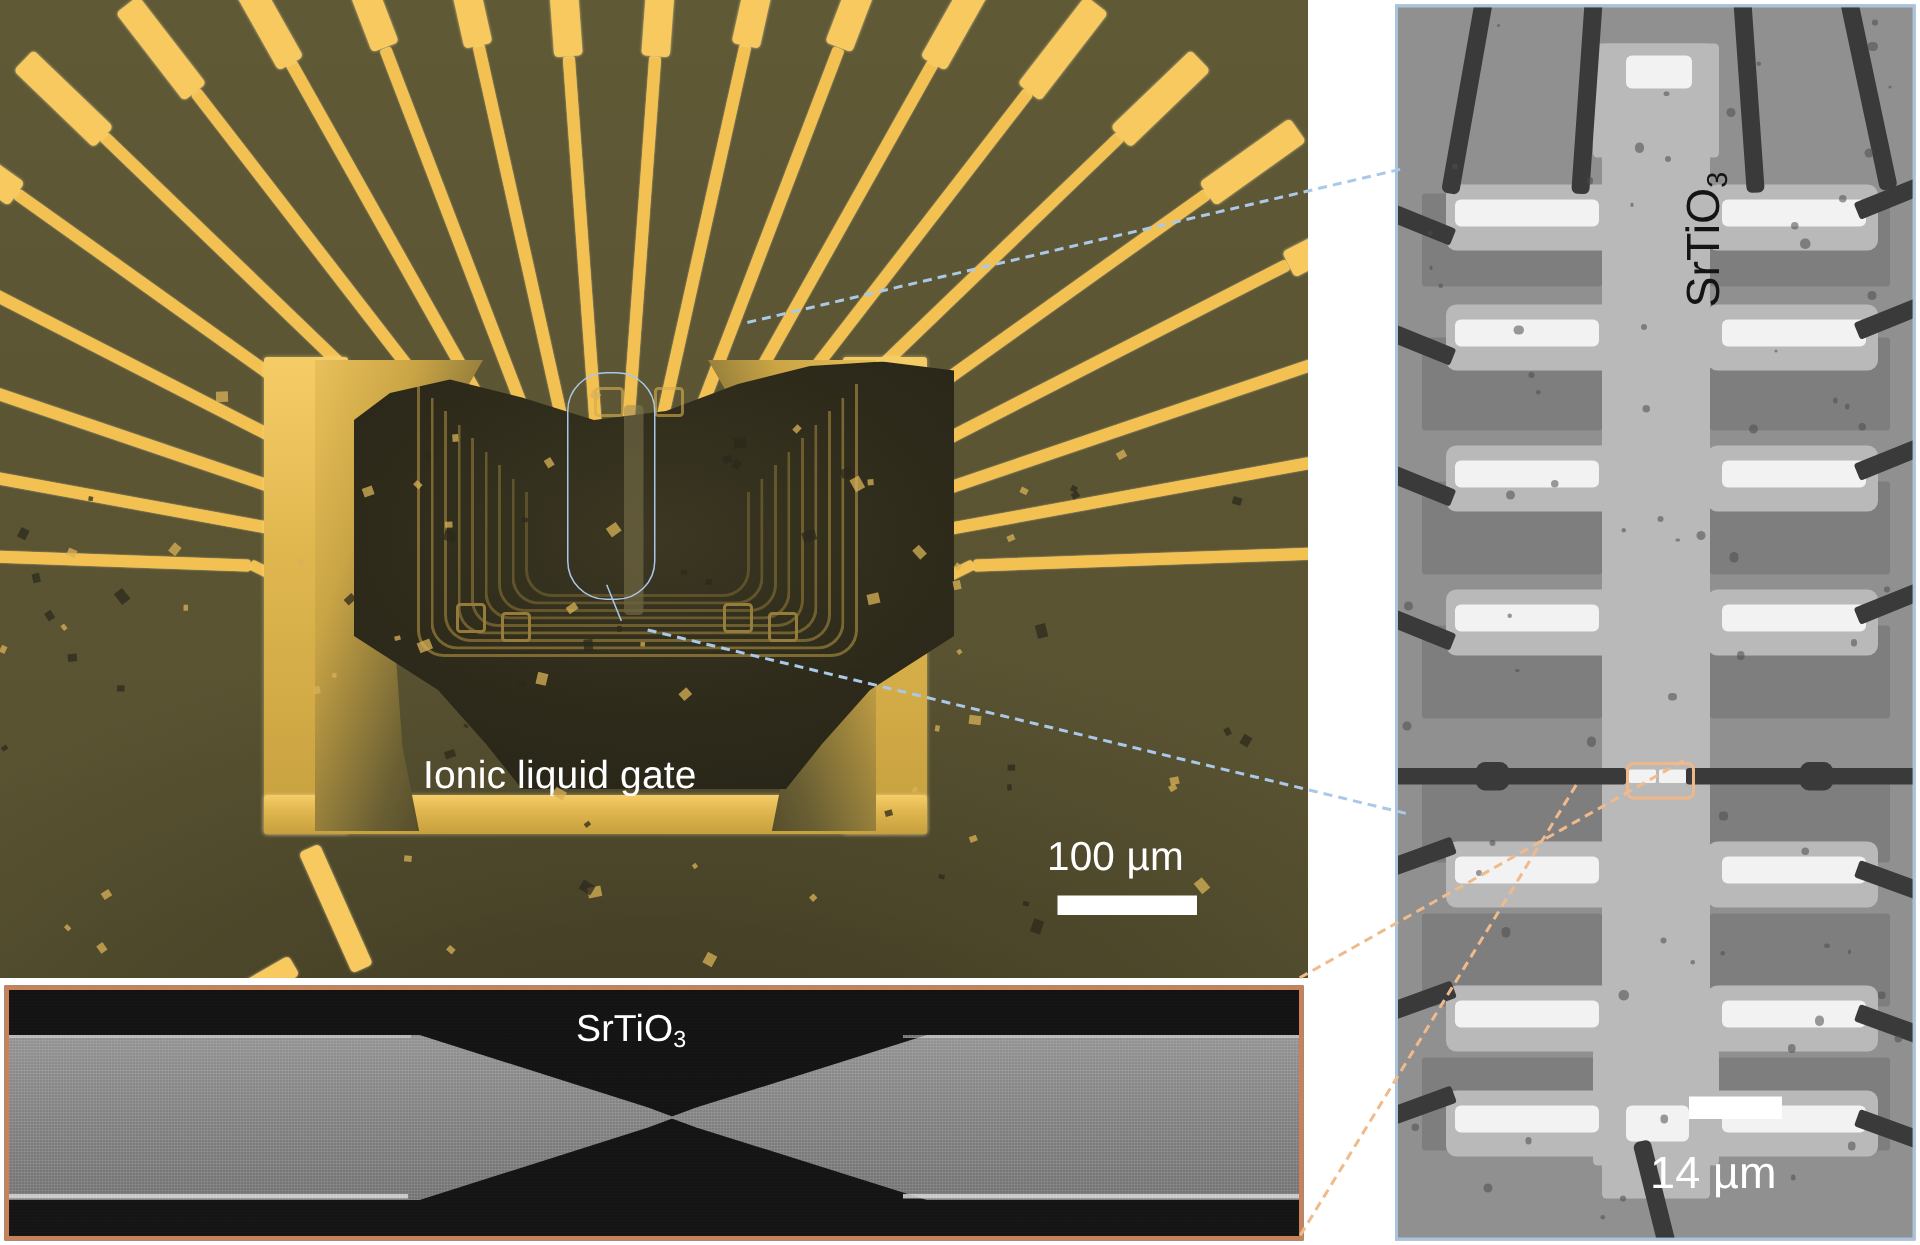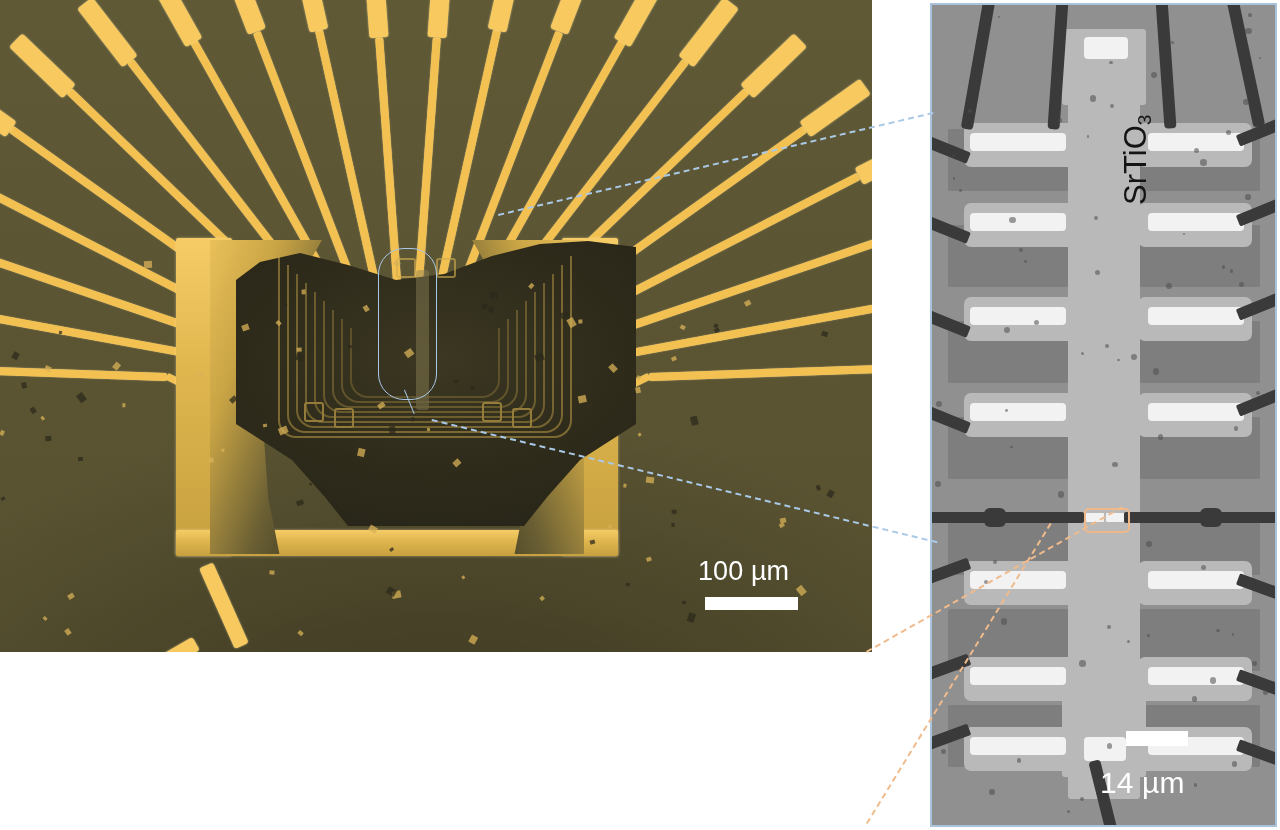--- a/index.html
+++ b/index.html
@@ -184,20 +184,21 @@
         <div class="abs" style="left: 168px; top: 8px; width: 16px; height: 16px; border: 2.5px solid rgb(212, 172, 78); border-radius: 3px;"></div>
         <div class="abs" style="left: 148px; top: 20px; width: 13px; height: 140px; background: rgb(142, 130, 85); opacity: 0.75; border-radius: 3px;"></div>
       </div>
 
     <div class="pad" style="left:206px;top:558px;width:88px;height:15px;transform:rotate(66deg);"></div>
     <div class="pad" style="left:196px;top:636px;width:64px;height:15px;transform:rotate(150deg);"></div>
 
     <div id="blue-roi"></div>
     <div class="leader-blue" style="left:404px;top:390px;height:26px;transform:rotate(-22deg);"></div>
 
+    <div class="lbl" style="left:282px;top:501px;font-size:26px;">Ionic liquid gate</div>
 
     <div class="lbl" style="left:698px;top:556px;font-size:27px;">100 µm</div>
     <div class="scalebar" style="left:705px;top:597px;width:93px;height:13px;"></div>
   <div class="abs" style="left: 482.279px; top: 303.88px; width: 5.94249px; height: 4.75399px; background: rgb(44, 42, 28); opacity: 0.75; transform: rotate(159.556deg);"></div>
       <div class="abs" style="left: 67.5598px; top: 593.971px; width: 6.0383px; height: 4.83064px; background: rgb(216, 178, 87); opacity: 0.75; transform: rotate(147.897deg);"></div>
       <div class="abs" style="left: 671.879px; top: 509.828px; width: 4.70664px; height: 3.76531px; background: rgb(44, 42, 28); opacity: 0.75; transform: rotate(179.478deg);"></div>
       <div class="abs" style="left: 577.89px; top: 320.031px; width: 4.41047px; height: 3.52837px; background: rgb(216, 178, 87); opacity: 0.75; transform: rotate(175.412deg);"></div>
       <div class="abs" style="left: 43.0627px; top: 616.866px; width: 4.0572px; height: 3.24576px; background: rgb(216, 178, 87); opacity: 0.75; transform: rotate(43.4753deg);"></div>
       <div class="abs" style="left: 821.903px; top: 331.874px; width: 5.66535px; height: 4.53228px; background: rgb(44, 42, 28); opacity: 0.75; transform: rotate(198.113deg);"></div>
       <div class="abs" style="left: 241.51px; top: 324.747px; width: 7.03122px; height: 5.62498px; background: rgb(216, 178, 87); opacity: 0.75; transform: rotate(160.435deg);"></div>
@@ -279,20 +280,35 @@
       <div class="abs" style="left: 427.386px; top: 428.381px; width: 3.17371px; height: 2.53897px; background: rgb(216, 178, 87); opacity: 0.75; transform: rotate(6.0216deg);"></div>
       <div class="abs" style="left: 368.788px; top: 526.321px; width: 7.71705px; height: 6.17364px; background: rgb(216, 178, 87); opacity: 0.75; transform: rotate(30.1034deg);"></div>
       <div class="abs" style="left: 686.883px; top: 613.608px; width: 8.79588px; height: 7.03671px; background: rgb(44, 42, 28); opacity: 0.75; transform: rotate(108.537deg);"></div>
       <div class="abs" style="left: 779.139px; top: 522.525px; width: 5.31762px; height: 4.25409px; background: rgb(216, 178, 87); opacity: 0.75; transform: rotate(149.1deg);"></div>
       <div class="abs" style="left: 680.063px; top: 324.617px; width: 5.30077px; height: 4.24062px; background: rgb(216, 178, 87); opacity: 0.75; transform: rotate(206.238deg);"></div>
       <div class="abs" style="left: 296.753px; top: 499.574px; width: 6.54164px; height: 5.23331px; background: rgb(44, 42, 28); opacity: 0.75; transform: rotate(161.06deg);"></div>
       <div class="abs" style="left: 77.79px; top: 457.457px; width: 5.28097px; height: 4.22477px; background: rgb(44, 42, 28); opacity: 0.75; transform: rotate(1.34568deg);"></div>
       <div class="abs" style="left: 535.458px; top: 354.256px; width: 8.8706px; height: 7.09648px; background: rgb(44, 42, 28); opacity: 0.75; transform: rotate(341.539deg);"></div>
     </div>
 
+  <div class="abs" id="panel-sem">
+    <div id="sem-inner"></div>
+    <div id="film-left"></div>
+    <div id="film-right"></div>
+    <div class="filmedge" style="left:-4px;top:136px;width:270px;"></div>
+    <div class="filmedge" style="left:596px;top:136px;width:272px;"></div>
+    <div class="filmedge" style="left:-4px;top:30px;width:272px;height:2px;opacity:.55;"></div>
+    <div class="filmedge" style="left:596px;top:30px;width:272px;height:2px;opacity:.55;"></div>
+    <div id="sem-noise"></div>
+
+    <div class="lbl" style="left:378px;top:12px;font-size:25px;">
+      <span>SrTiO</span><span class="sub">3</span>
+    </div>
+
+  </div>
 
   <div class="abs" id="panel-hall">
     <div class="abs" id="hall-stage" style="left:0;top:0;width:343px;height:820px;">
         <div class="mesa-dark" style="left: 16px; top: 124px; width: 120px; height: 62px;"></div>
         <div class="mesa-dark" style="left: 208px; top: 124px; width: 120px; height: 62px;"></div>
         <div class="mesa-dark" style="left: 16px; top: 220px; width: 120px; height: 62px;"></div>
         <div class="mesa-dark" style="left: 208px; top: 220px; width: 120px; height: 62px;"></div>
         <div class="mesa-dark" style="left: 16px; top: 316px; width: 120px; height: 62px;"></div>
         <div class="mesa-dark" style="left: 208px; top: 316px; width: 120px; height: 62px;"></div>
         <div class="mesa-dark" style="left: 16px; top: 412px; width: 120px; height: 62px;"></div>

